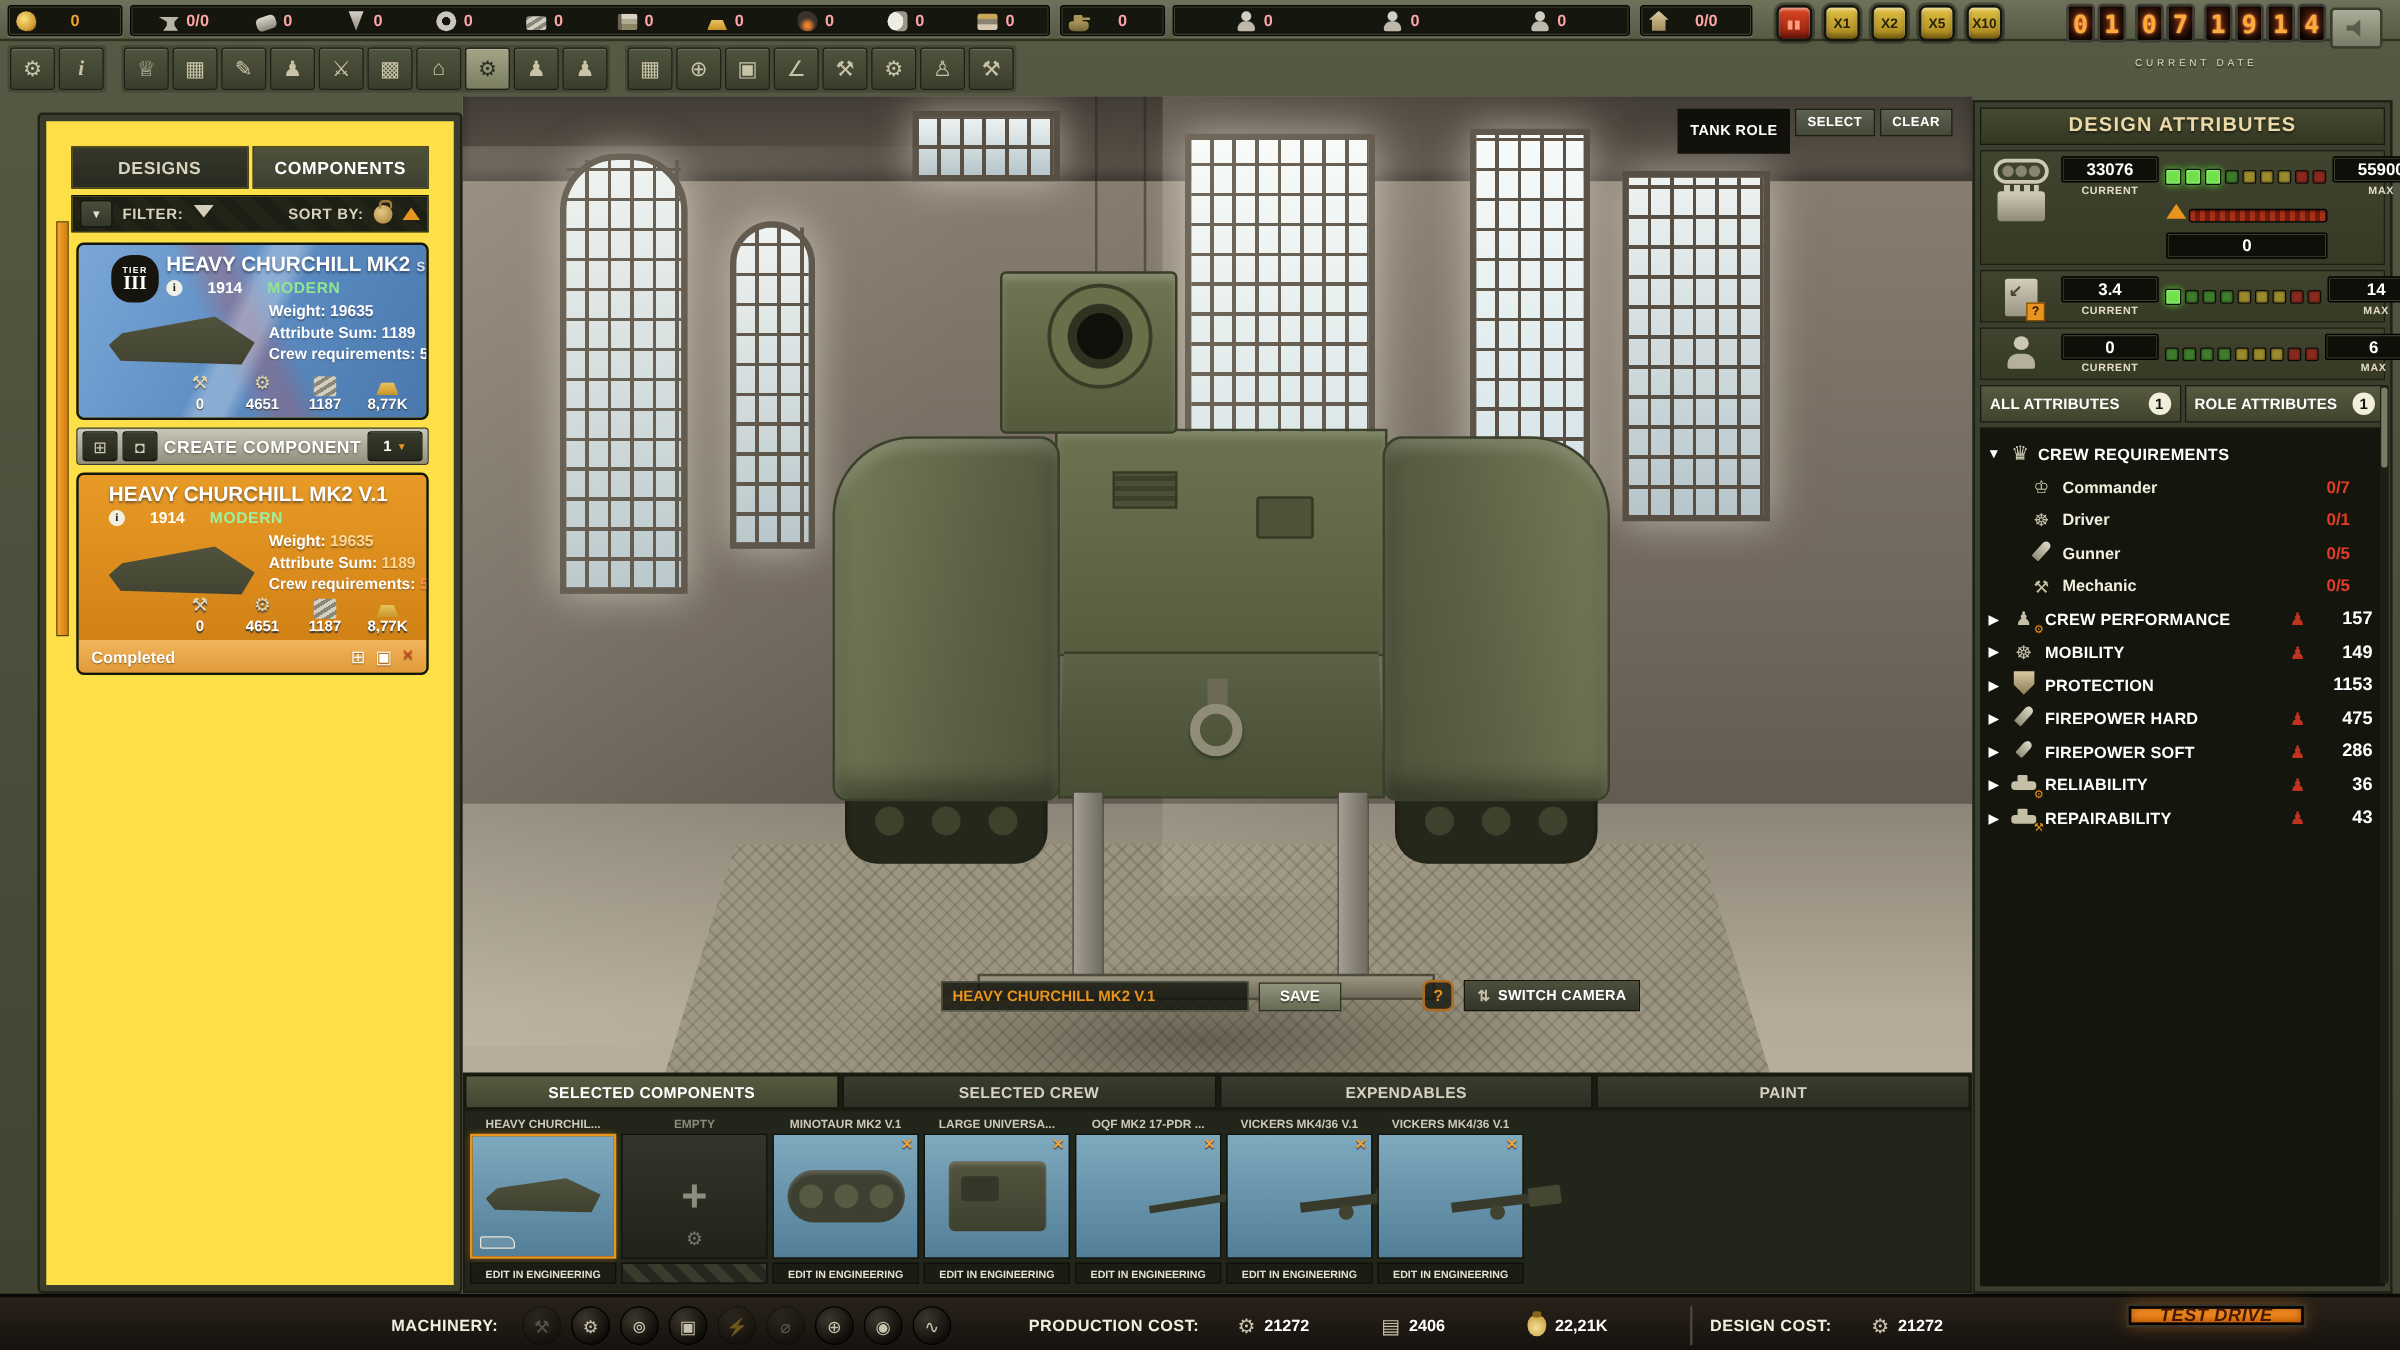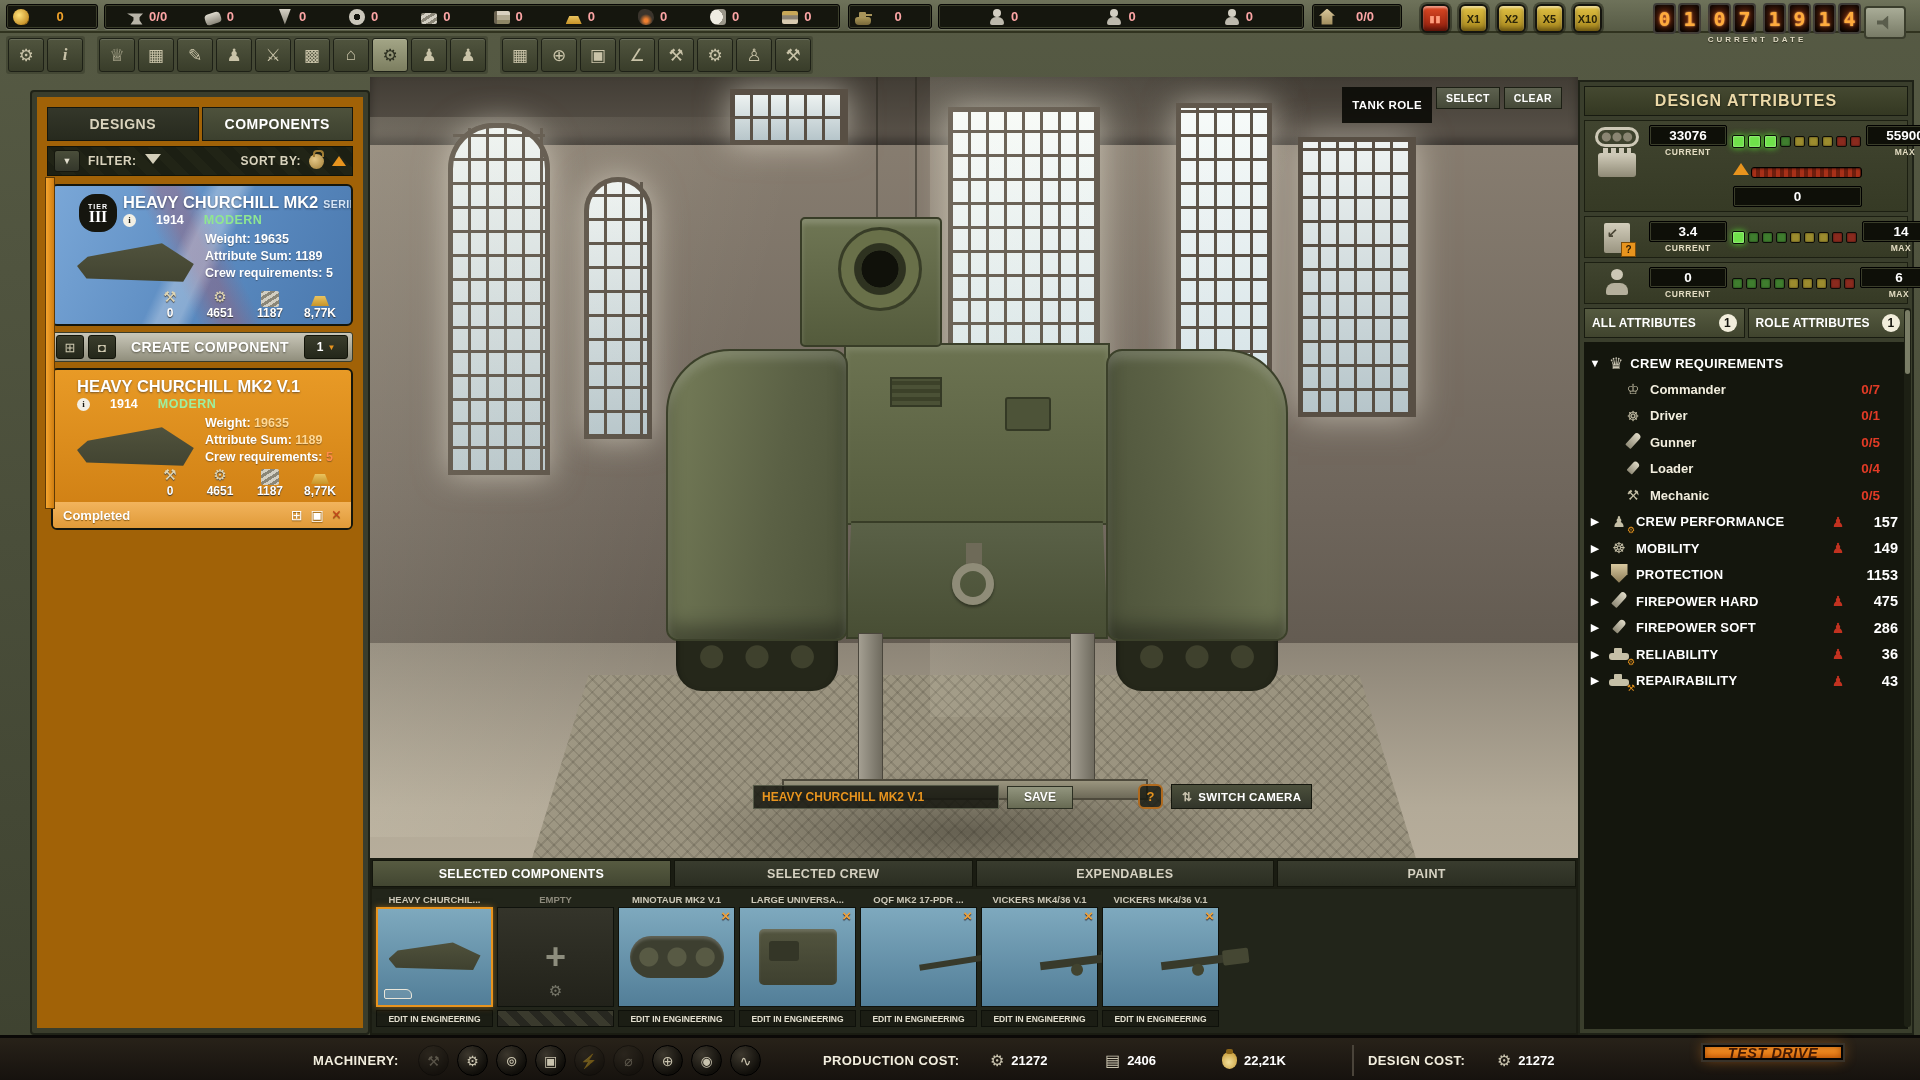--- a/index.html
+++ b/index.html
@@ -31,33 +31,33 @@
 .ic-person::before{content:"";position:absolute;top:0;left:4px;width:8px;height:8px;border-radius:50%;background:#d2cec2}
 .ic-person::after{content:"";position:absolute;bottom:0;left:1px;width:14px;height:8px;border-radius:6px 6px 2px 2px;background:#bdb9ad}
 .ic-house{background:linear-gradient(#d9c79b,#a08c5c);clip-path:polygon(50% 0,100% 46%,84% 46%,84% 100%,16% 100%,16% 46%,0 46%)}
 .speed{position:absolute;left:1421px;top:4px;display:flex;gap:9px;z-index:41}
 .sbtn{width:29px;height:29px;border-radius:6px;border:2px solid #15150f;box-shadow:0 0 0 2px rgba(30,32,20,.5),inset 0 2px 2px rgba(255,255,255,.45),inset 0 -3px 4px rgba(0,0,0,.35);background:linear-gradient(#e2c244,#a5841b);color:#2a2408;font-weight:bold;font-size:11px;display:flex;align-items:center;justify-content:center;cursor:pointer}
 .sbtn.pause{background:linear-gradient(#e04a24,#8a1c0c);color:#ff9d7d;font-size:9px;letter-spacing:1px}
 .dateblock{position:absolute;left:1653px;top:3px;display:flex;flex-direction:column;align-items:center;z-index:41}
 .dgroups{display:flex;gap:7px}
 .dgroup{display:flex;gap:2px}
 .dcell{width:23px;height:31px;background:linear-gradient(#2c1208,#120803);border:2px solid #3d3c38;border-radius:4px;color:#ffab3c;font:bold 20px "DejaVu Sans Mono",monospace;display:flex;align-items:center;justify-content:center;text-shadow:0 0 8px #ff5a1e,0 0 2px #ffd27a;box-shadow:inset 0 0 7px #000}
-.datelabel{font-size:8px;letter-spacing:3px;color:#ded8c2;font-weight:bold;margin-top:1px;text-shadow:0 1px 1px #2a2d1c}
+.datelabel{font-size:8px;letter-spacing:3px;color:#ded8c2;font-weight:normal;margin-top:12px;text-shadow:0 1px 1px #2a2d1c}
 .speakerbtn{position:absolute;left:1864px;top:6px;width:42px;height:33px;background:linear-gradient(#a9ac97,#787b66);border:2px solid #3a3d2c;border-radius:4px;display:flex;align-items:center;justify-content:center;cursor:pointer;z-index:41}
 .ic-speaker{width:16px;height:14px;background:#5a5d4c;clip-path:polygon(0 35%,35% 35%,70% 0,70% 100%,35% 65%,0 65%)}
 
 
 .toolbar{position:absolute;top:35px;left:0;width:1300px;height:40px;display:flex;align-items:center;gap:12px;padding:0 6px;z-index:39}
 .tgroup{display:flex;gap:3px;background:rgba(40,43,28,.35);padding:2px;border-radius:3px}
 .tbtn{width:36px;height:34px;background:linear-gradient(#50543e,#393d2a);border:1px solid #1e2117;border-radius:3px;box-shadow:inset 0 1px 0 rgba(255,255,255,.14);color:#c9c3a8;font-size:17px;display:flex;align-items:center;justify-content:center;cursor:pointer}
 .tbtn.active{background:linear-gradient(#a3a586,#7c7e60);color:#2c2f20}
 
 
 .left-panel{position:absolute;left:30px;top:90px;width:340px;height:945px;background:#3a3d2c;border:2px solid #1f2217;border-radius:4px;padding:5px;z-index:30}
-.lp-inner{position:relative;width:100%;height:100%;background:#a16207;padding:10px}
+.lp-inner{position:relative;width:100%;height:100%;background:#fde047;padding:20px}
 .lp-tabs{display:flex;gap:3px;height:34px;margin-bottom:5px}
 .lp-tab{flex:1;display:flex;align-items:center;justify-content:center;background:linear-gradient(#34372a,#272a1e);color:#d9d3bd;font-weight:bold;font-size:14px;letter-spacing:.5px;border:1px solid #15170e;cursor:pointer}
 .lp-tab.active{background:linear-gradient(#4e523c,#3c402e);color:#fff}
 .filterbar{height:30px;background:repeating-linear-gradient(45deg,#1c1f13 0 10px,#212416 10px 20px);border:1px solid #121409;display:flex;align-items:center;gap:8px;padding:0 6px;margin-bottom:8px}
 .fcollapse{width:26px;height:22px;background:linear-gradient(#4a4e3a,#33362a);border:1px solid #15170e;border-radius:3px;color:#e3dfcf;font-size:9px;display:flex;align-items:center;justify-content:center;cursor:pointer}
 .flabel{color:#d9d3bd;font-weight:bold;font-size:12px;letter-spacing:.5px}
 .ic-funnel{width:0;height:0;border:8px solid transparent;border-top:10px solid #d4cfba;position:relative;top:2px;cursor:pointer}
 .ic-kettle{width:15px;height:15px;border-radius:50%;background:radial-gradient(circle at 38% 35%,#e6c887,#a07c34);position:relative;cursor:pointer}
 .ic-kettle::before{content:"";position:absolute;top:-4px;left:4px;width:7px;height:5px;border:2px solid #a07c34;border-bottom:none;border-radius:4px 4px 0 0}
 .sortdir{width:0;height:0;border:7px solid transparent;border-bottom:10px solid #e8941e;position:relative;top:-4px;cursor:pointer}
@@ -793,25 +793,20 @@
         <span class="cicon">☸</span>
         <span class="clbl">Driver</span>
         <span class="cval">0/1</span>
       </div>
       <div class="crow">
         <span class="cicon"><span class="ic-shell"></span></span>
         <span class="clbl">Gunner</span>
         <span class="cval">0/5</span>
       </div>
       <div class="crow">
-        <span class="cicon"><span class="ic-shell" style="height:13px"></span></span>
-        <span class="clbl">Loader</span>
-        <span class="cval">0/4</span>
-      </div>
-      <div class="crow">
         <span class="cicon">⚒</span>
         <span class="clbl">Mechanic</span>
         <span class="cval">0/5</span>
       </div>
 
       <div class="arow">
         <span class="tri">▶</span>
         <span class="aicon">♟<span class="subgear">⚙</span></span>
         <span class="albl">CREW PERFORMANCE</span>
         <span class="warn">♟</span>

